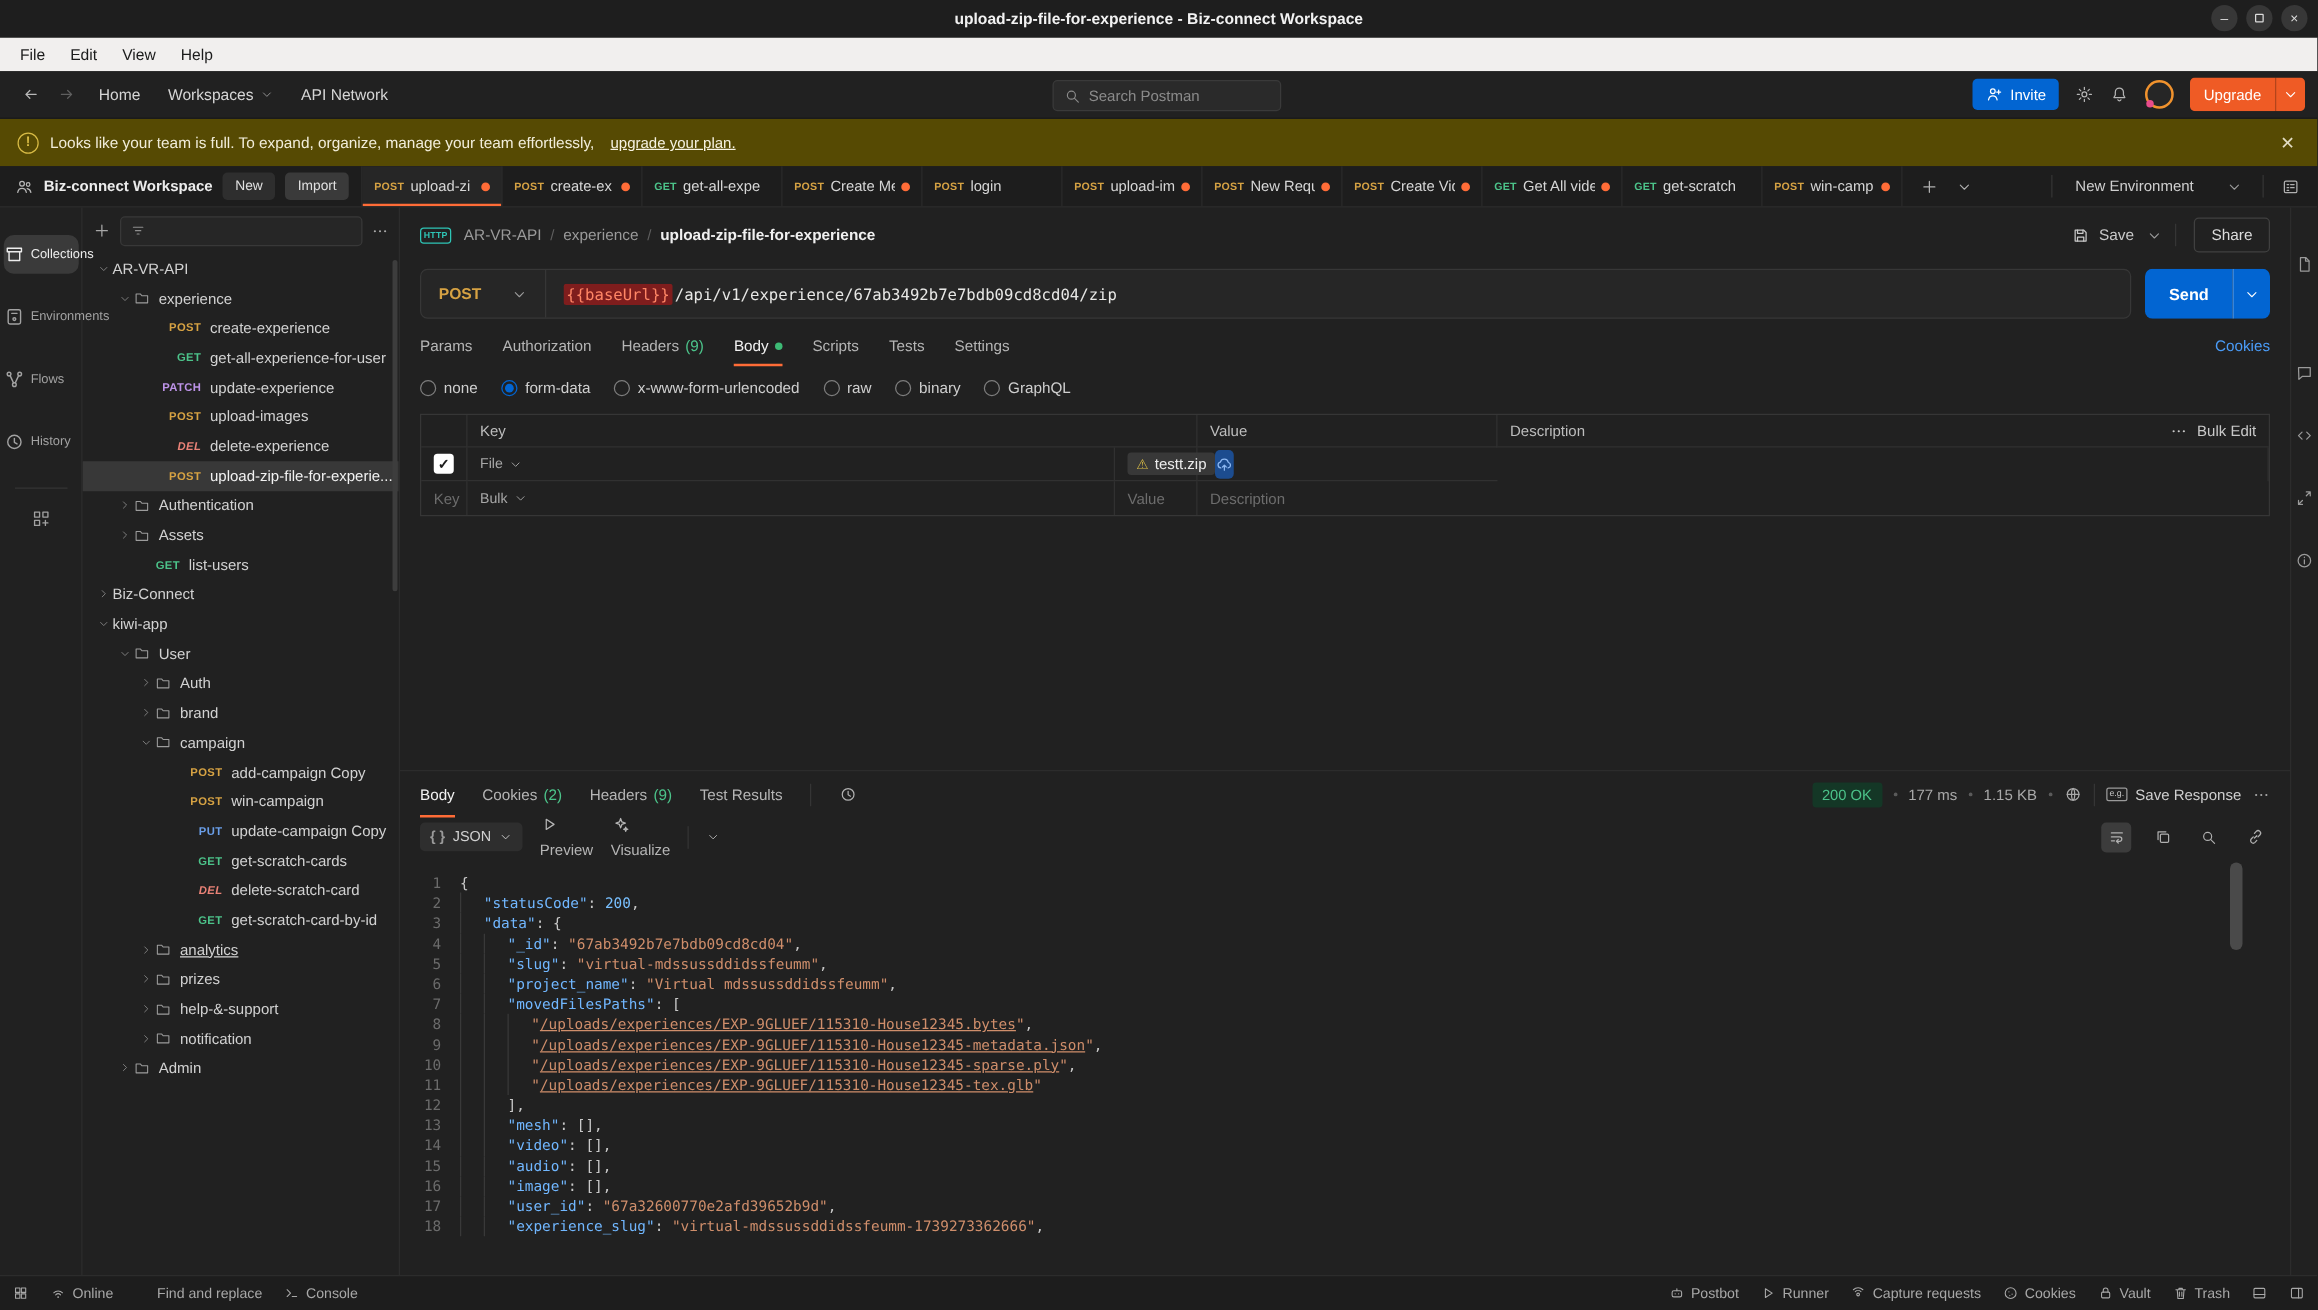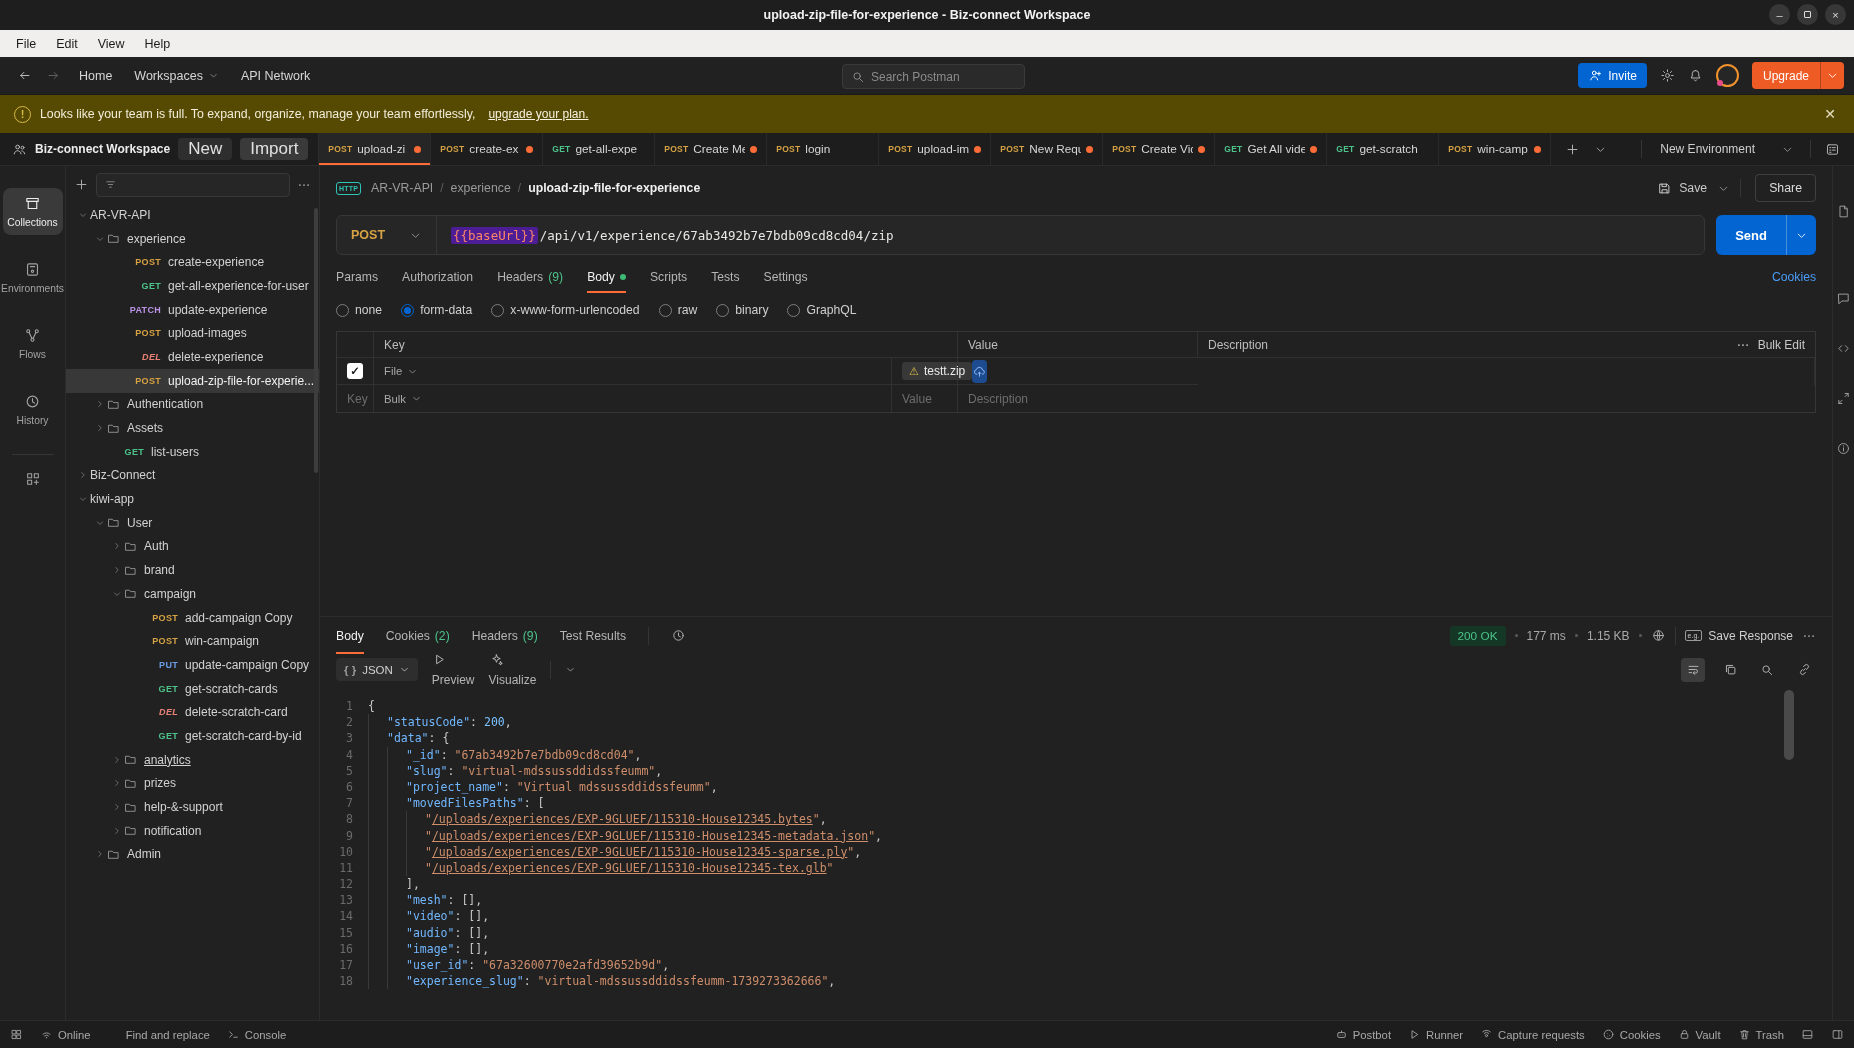--- a/index.html
+++ b/index.html
@@ -42,41 +42,41 @@
   .warn-circle { width:17px; height:17px; border-radius:50%; border:1.4px solid #d8bb45; color:#d8bb45;
     font-size:11px; font-weight:bold; display:flex; align-items:center; justify-content:center; }
   .banner .btext { color:#f1edda; font-size:12.3px; }
   .banner .blink { color:#f7f3e2; text-decoration:underline; margin-left:4px; }
   .banner .bclose { margin-left:auto; color:#e3ddc4; font-size:14px; padding:0 4px; }
 
   
   .tabsbar { height:33px; background:#1d1d1d; border-bottom:1px solid #2c2c2c; display:flex; align-items:stretch; }
   .ws-left { display:flex; align-items:center; gap:8px; padding:0 10px 0 12px; }
   .ws-name { font-size:12px; font-weight:bold; color:#ececec; white-space:nowrap; }
-  .ws-btn { background:#2e2e2e; color:#e0e0e0; border-radius:4px; height:22px; display:flex; align-items:center; padding:0 10px; font-size:17px; }
+  .ws-btn { background:#2e2e2e; color:#e0e0e0; border-radius:4px; height:22px; display:flex; align-items:center; padding:0 10px; font-size:11px; }
   .ws-btn.alt { background:#3a3a3a; }
   .tabstrip { display:flex; align-items:stretch; border-left:1px solid #2c2c2c; }
   .rtab { width:112px; display:flex; align-items:center; gap:5px; padding:0 9px; border-right:1px solid #2a2a2a; position:relative; overflow:hidden; }
   .rtab .tmethod { font-size:8.5px; font-weight:bold; letter-spacing:.2px; flex:none; }
   .rtab .tlabel { font-size:11.8px; color:#d6d6d6; white-space:nowrap; overflow:hidden; }
   .rtab .dirty { width:7px; height:7px; border-radius:50%; background:var(--accent,#ff6c37); flex:none; margin-left:auto; }
   .rtab.active { background:#262626; }
   .rtab.active::after { content:""; position:absolute; left:0; right:0; bottom:0; height:2px; background:var(--accent,#ff6c37); }
   .tab-tools { display:flex; align-items:center; gap:14px; padding:0 14px; color:#b0b0b0; }
   .env-zone { margin-left:auto; display:flex; align-items:center; }
   .vsep { width:1px; height:18px; background:#353535; }
   .env-name { color:#cfcfcf; font-size:12px; padding:0 26px 0 18px; }
   .env-zone .chev { color:#9a9a9a; margin-right:16px; }
   .env-quick { color:#b0b0b0; padding:0 14px; }
 
   
   .body-row { display:flex; height:854px; }
 
   .rail { width:66px; border-right:1px solid #2c2c2c; display:flex; flex-direction:column; align-items:center; padding-top:22px; flex:none; }
-  .rail-item { display:flex; flex-direction:column; align-items:center; gap:5px; color:#a2a2a2; margin-bottom:19px; width:60px; padding:7px 0; border-radius:8px; }
+  .rail-item { display:flex; flex-direction:row; align-items:center; gap:5px; color:#a2a2a2; margin-bottom:19px; width:60px; padding:7px 0; border-radius:8px; }
   .rail-item.active { background:#3a3a3a; color:#ededed; }
   .rail-item .rlabel { font-size:10.3px; }
   .rail-div { width:42px; height:1px; background:#353535; margin:2px 0 16px; }
 
   .sidebar { width:254px; border-right:1px solid #2c2c2c; flex:none; position:relative; }
   .sb-head { height:37px; display:flex; align-items:center; padding:0 8px; gap:7px; color:#a8a8a8; }
   .sb-search { flex:1; height:24px; background:#262626; border:1px solid #383838; border-radius:4px; display:flex; align-items:center; padding:0 7px; color:#8f8f8f; }
   .tree { overflow:hidden; height:804px; }
   .trow { height:23.7px; display:flex; align-items:center; font-size:12px; color:#d2d2d2; white-space:nowrap; }
   .trow.selected { background:#383838; color:#f2f2f2; }
@@ -97,21 +97,21 @@
   .crumb.last { color:#f0f0f0; font-weight:bold; }
   .crumb-right { margin-left:auto; display:flex; align-items:center; gap:10px; color:#c9c9c9; }
   .save-grp { display:flex; align-items:center; gap:7px; font-size:12.3px; }
   .share-btn { border:1px solid #404040; border-radius:4px; height:28px; display:flex; align-items:center; padding:0 13px; color:#dcdcdc; font-size:12.3px; margin-left:4px; }
 
   .url-row { height:50px; display:flex; align-items:center; padding:0 16px; gap:11px; }
   .url-bar { flex:1; height:40px; background:#262626; border:1px solid #373737; border-radius:6px; display:flex; align-items:center; }
   .method-sel { width:100px; display:flex; align-items:center; justify-content:space-between; padding:0 14px; border-right:1px solid #363636; height:100%; }
   .method-sel .mtext { font-weight:bold; font-size:12.5px; }
   .url-text { padding:0 14px; font-size:12.5px; display:flex; align-items:center; gap:2px; white-space:nowrap; overflow:hidden; }
-  .url-var { color:#ff8666; background:#4c1d95; border-radius:2px; padding:1px 2px; }
+  .url-var { color:#ff8666; background:#7f1d1d; border-radius:2px; padding:1px 2px; }
   .send-btn { display:flex; height:40px; border-radius:6px; overflow:hidden; flex:none; }
   .send-main { background:var(--blue,#0265d2); color:#fff; font-weight:bold; font-size:13px; display:flex; align-items:center; padding:0 19px; }
   .send-chev { background:var(--blue,#0265d2); border-left:1px solid rgba(255,255,255,.28); color:#fff; display:flex; align-items:center; padding:0 8px; }
 
   .reqtabs { height:33px; display:flex; align-items:center; padding:0 16px; gap:24px; }
   .reqtab { color:#b5b5b5; font-size:12.2px; display:flex; align-items:center; gap:5px; height:100%; position:relative; }
   .reqtab .cnt { color:var(--green,#4cc38a); }
   .reqtab.active { color:#f2f2f2; }
   .reqtab.active::after { content:""; position:absolute; left:0; right:0; bottom:0; height:2px; background:var(--accent,#ff6c37); }
   .greendot { width:6px; height:6px; border-radius:50%; background:#3dba75; }

